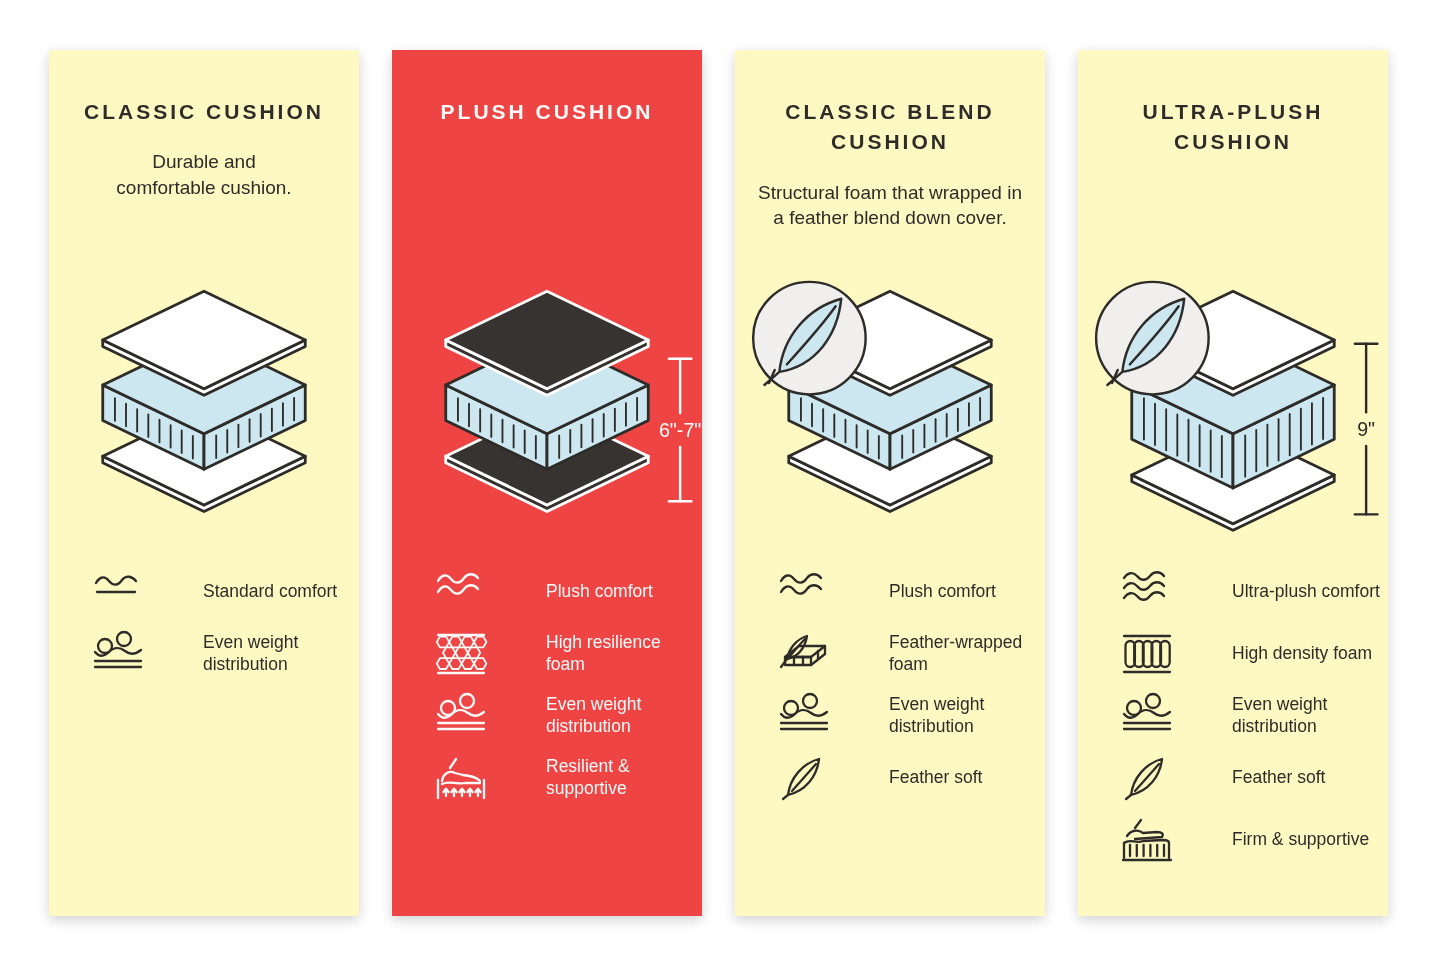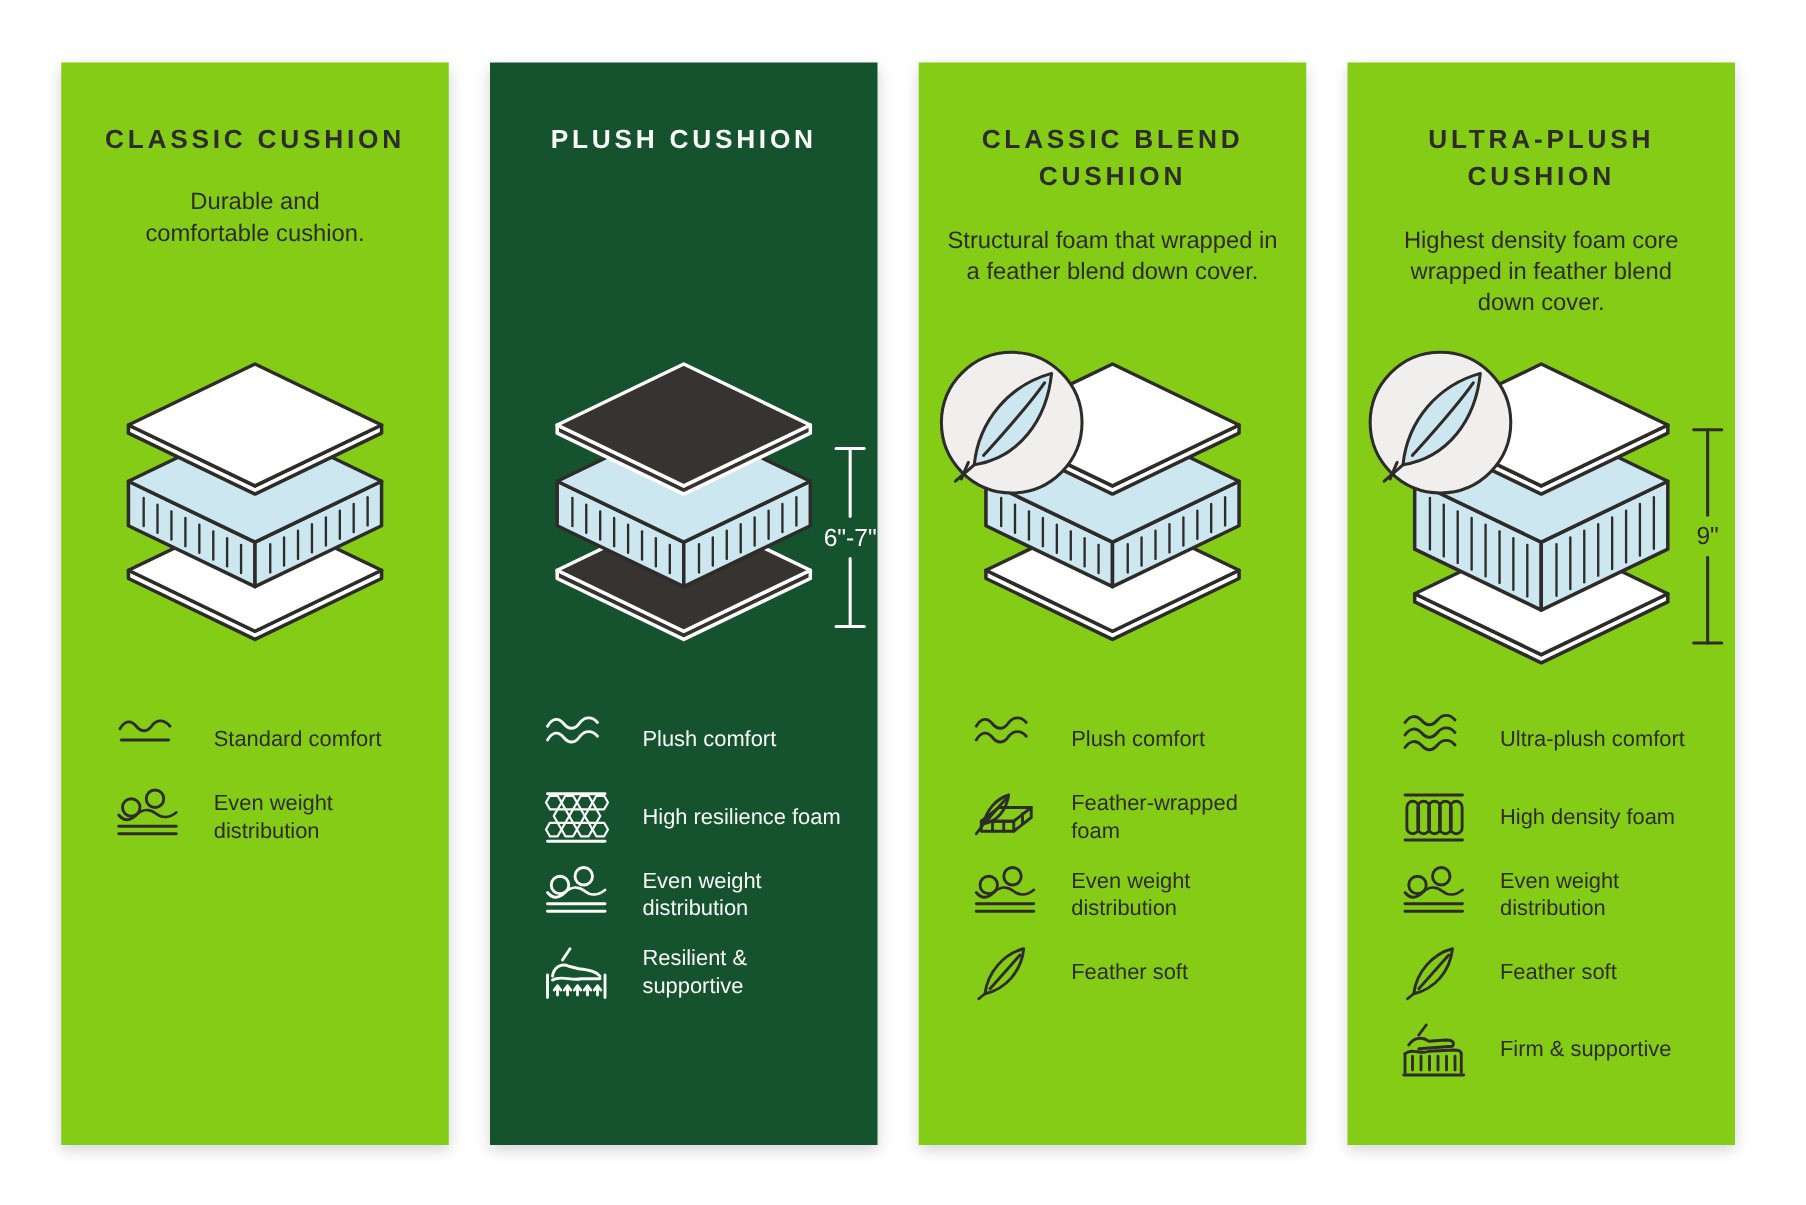--- a/index.html
+++ b/index.html
@@ -4,41 +4,41 @@
 <style>
   html,body{margin:0;padding:0;}
   body{
     width:1445px;height:964px;background:#ffffff;
     font-family:"Liberation Sans", sans-serif;
     position:relative;overflow:hidden;
   }
   .panels{position:absolute;left:49px;top:50px;display:flex;gap:33px;}
   .panel{
     width:310px;height:866px;box-sizing:border-box;
-    background:#84cc16;color:#2e2c29;
+    background:#fef9c3;color:#2e2c29;
     box-shadow:0 4px 12px rgba(0,0,0,0.18);
     position:relative;display:flex;flex-direction:column;align-items:center;
     padding-top:47px;
   }
-  .panel.dark{background:#14532d;color:#fafaf8;}
+  .panel.dark{background:#ef4444;color:#fafaf8;}
   .panel-title{
     margin:0;font-size:21px;font-weight:bold;letter-spacing:3px;
     text-align:center;line-height:1.45;
   }
   .panel-desc{
     margin:22px 0 0 0;font-size:19px;line-height:1.32;text-align:center;
   }
   .illustration{
     position:absolute;top:228px;left:50%;transform:translateX(-50%);
     width:300px;height:260px;
   }
   .cushion-svg{width:300px;height:258px;overflow:visible;display:block;}
   .dim-label{font:21px "Liberation Sans", sans-serif;}
   .features{position:absolute;top:518px;left:40px;right:8px;}
-  .feature{display:flex;align-items:center;min-height:48px;margin-bottom:14px;}
+  .feature{display:flex;align-items:center;min-height:48px;margin-bottom:14px;gap:32px;}
   .feature-icon{width:58px;height:48px;flex:0 0 58px;margin-right:24px;display:flex;align-items:center;justify-content:center;}
   .feature-icon svg{width:56px;height:48px;stroke:currentColor;fill:none;stroke-width:2.3;stroke-linecap:round;stroke-linejoin:round;}
   .feature-label{font-size:17.5px;line-height:1.25;max-width:165px;}
 </style>
 </head>
 <body>
 
 <div class="panels" id="panels">
     <section class="panel light">
       <h2 class="panel-title"><span>CLASSIC CUSHION</span></h2>
@@ -284,21 +284,20 @@
               <path d="M16 37 C24 28 33 18 40 10"></path>
               <path d="M7 45 L12 41"></path>
             </svg>
           </span>
           <span class="feature-label">Feather soft</span>
         </div>
       </div>
     </section>
     <section class="panel light">
       <h2 class="panel-title"><span>ULTRA-PLUSH</span><br><span>CUSHION</span></h2>
-      <p class="panel-desc"><span>Highest density foam core</span><br><span>wrapped in feather blend</span><br><span>down cover.</span></p>
       <div class="illustration">
         <svg class="cushion-svg" viewBox="0 0 320 275">
           <path d="M52 210 L160 262 L268 210 L268 217 L160 269 L52 217 Z" fill="#ffffff" stroke="#2e2c29" stroke-width="3" stroke-linejoin="round"></path>
           <path d="M160 158 L268 210 L160 262 L52 210 Z" fill="#ffffff" stroke="#2e2c29" stroke-width="3" stroke-linejoin="round"></path>
           <path d="M52 114 L160 166 V224 L52 172 Z" fill="#cde7f0" stroke="#2e2c29" stroke-width="3" stroke-linejoin="round"></path>
           <path d="M160 166 L268 114 V172 L160 224 Z" fill="#cde7f0" stroke="#2e2c29" stroke-width="3" stroke-linejoin="round"></path>
           <path d="M160 62 L268 114 L160 166 L52 114 Z" fill="#cde7f0" stroke="#2e2c29" stroke-width="3" stroke-linejoin="round"></path>
           <g stroke="#2e2c29" stroke-width="2" fill="none" stroke-linecap="round">
             <path d="M65.0 128.2 V172.2"></path>
             <path d="M173.0 167.8 V211.8"></path>

